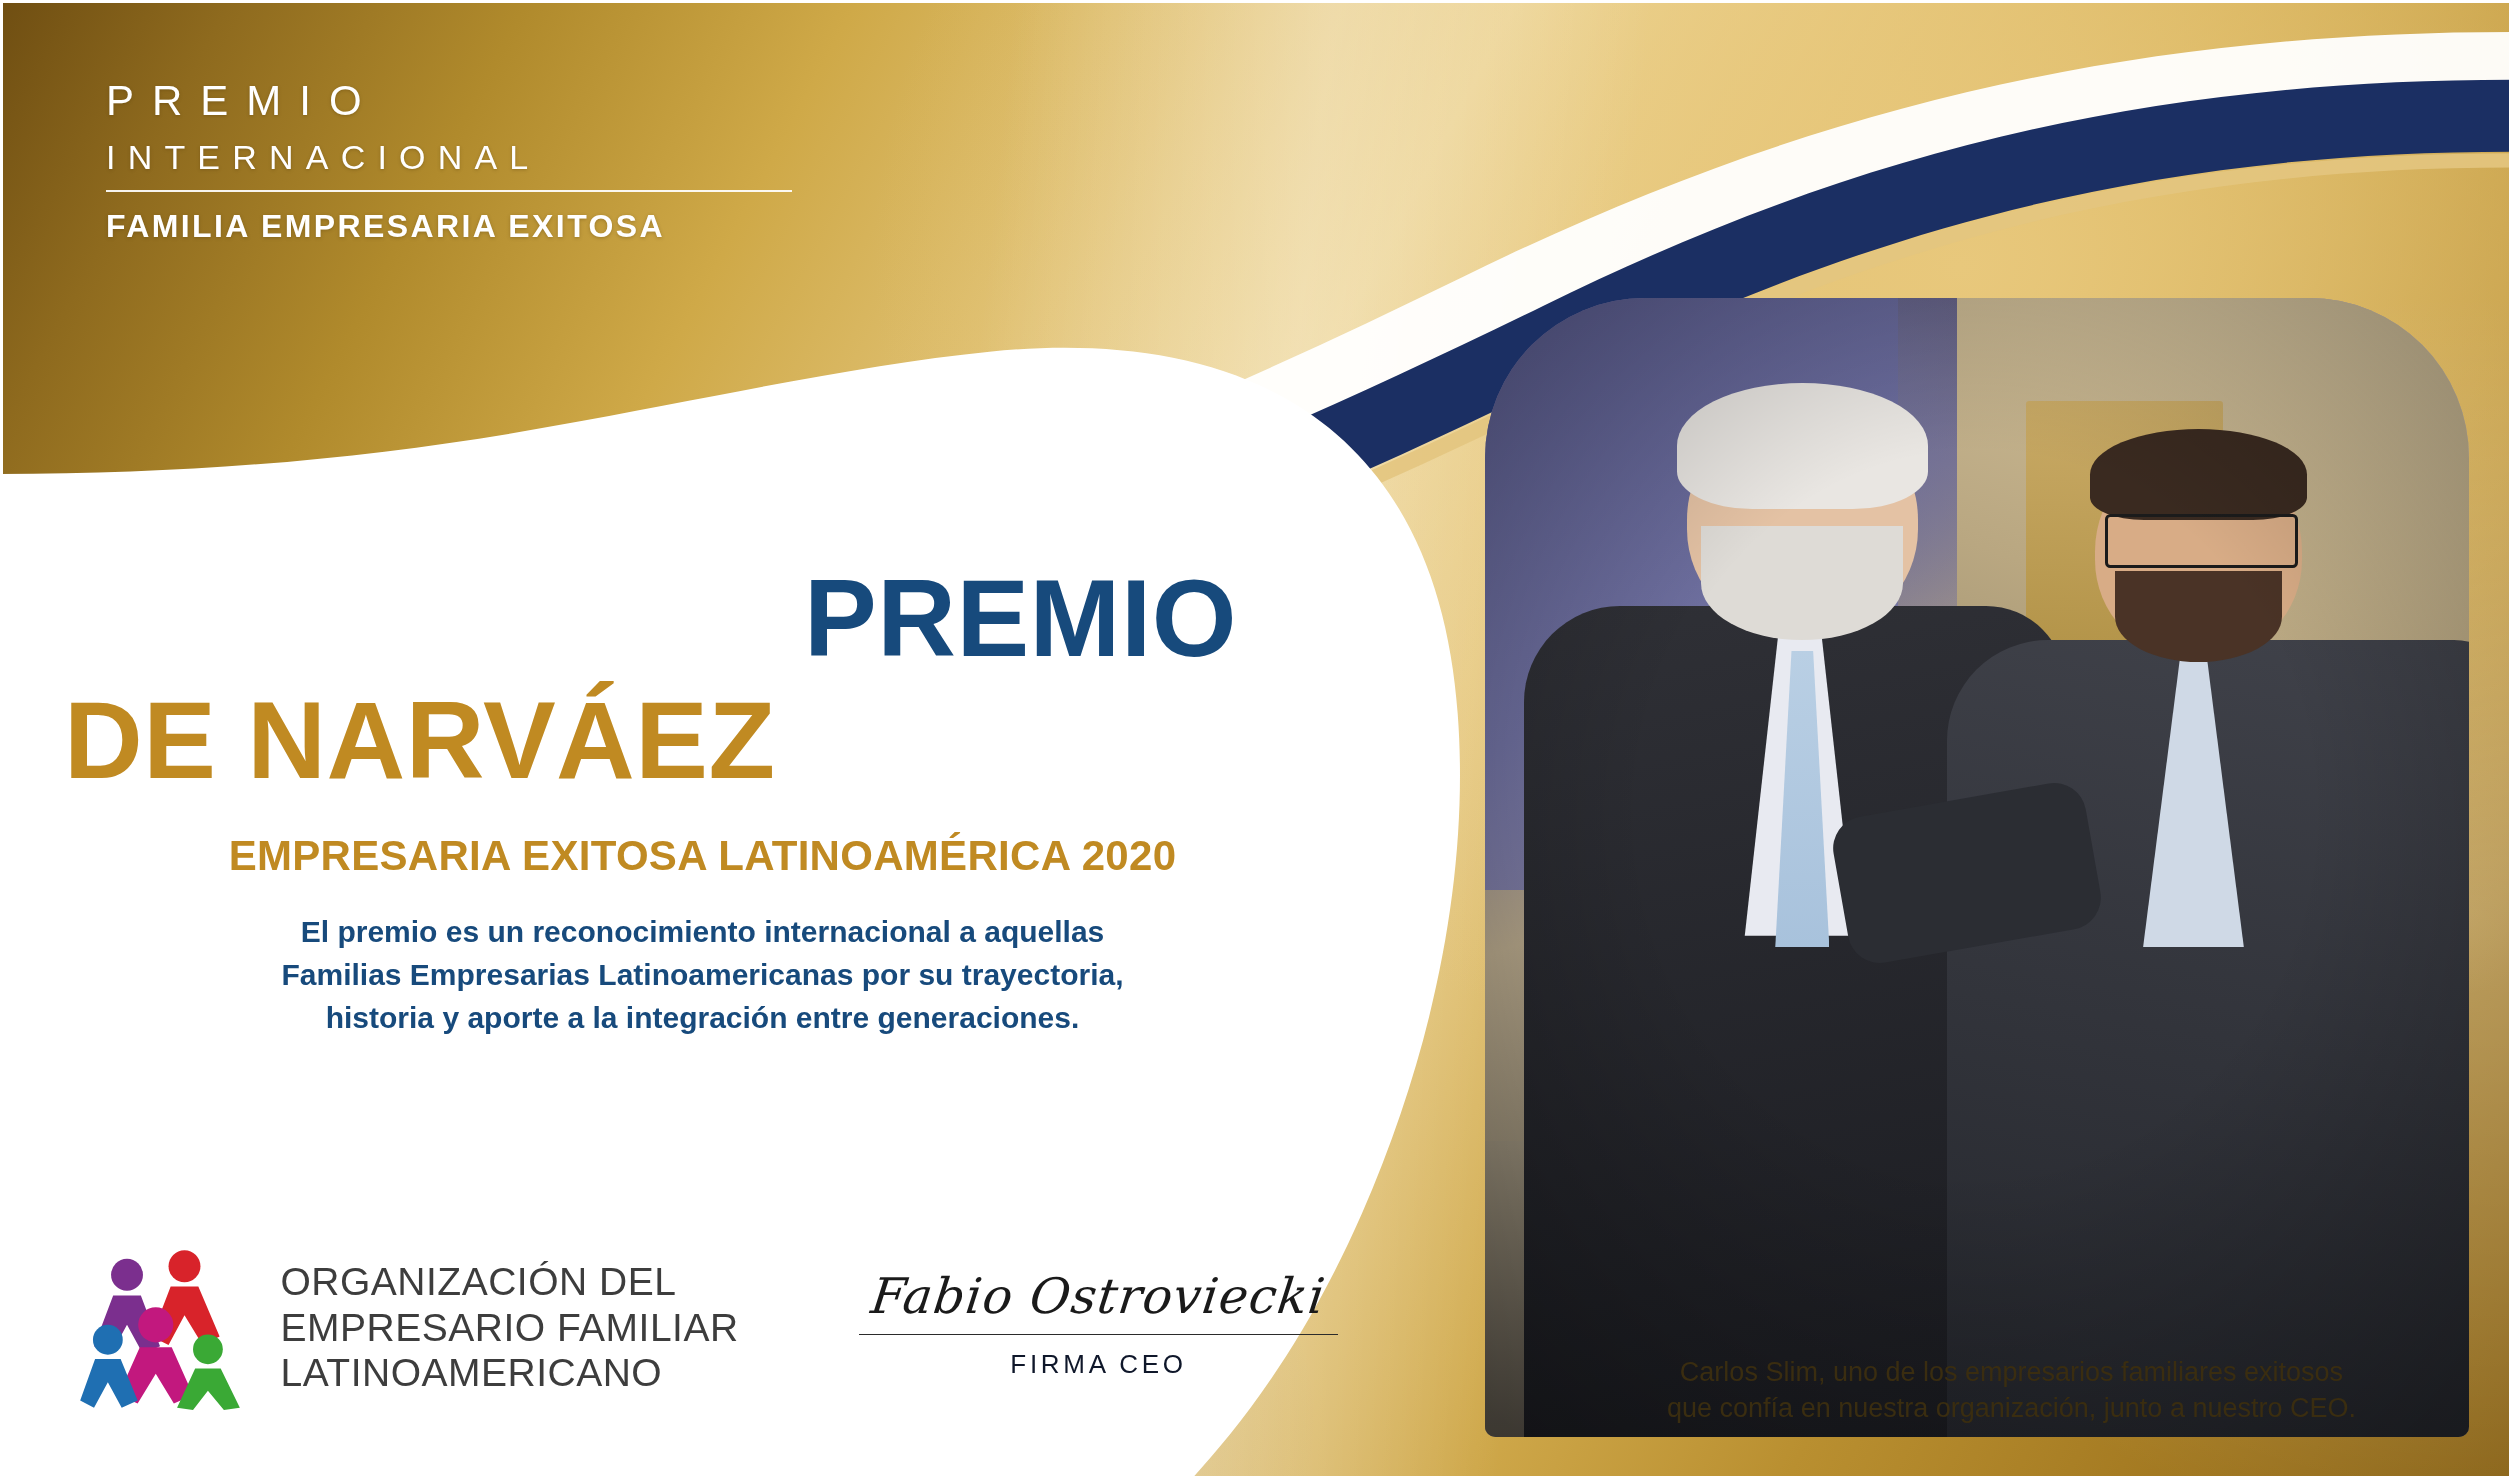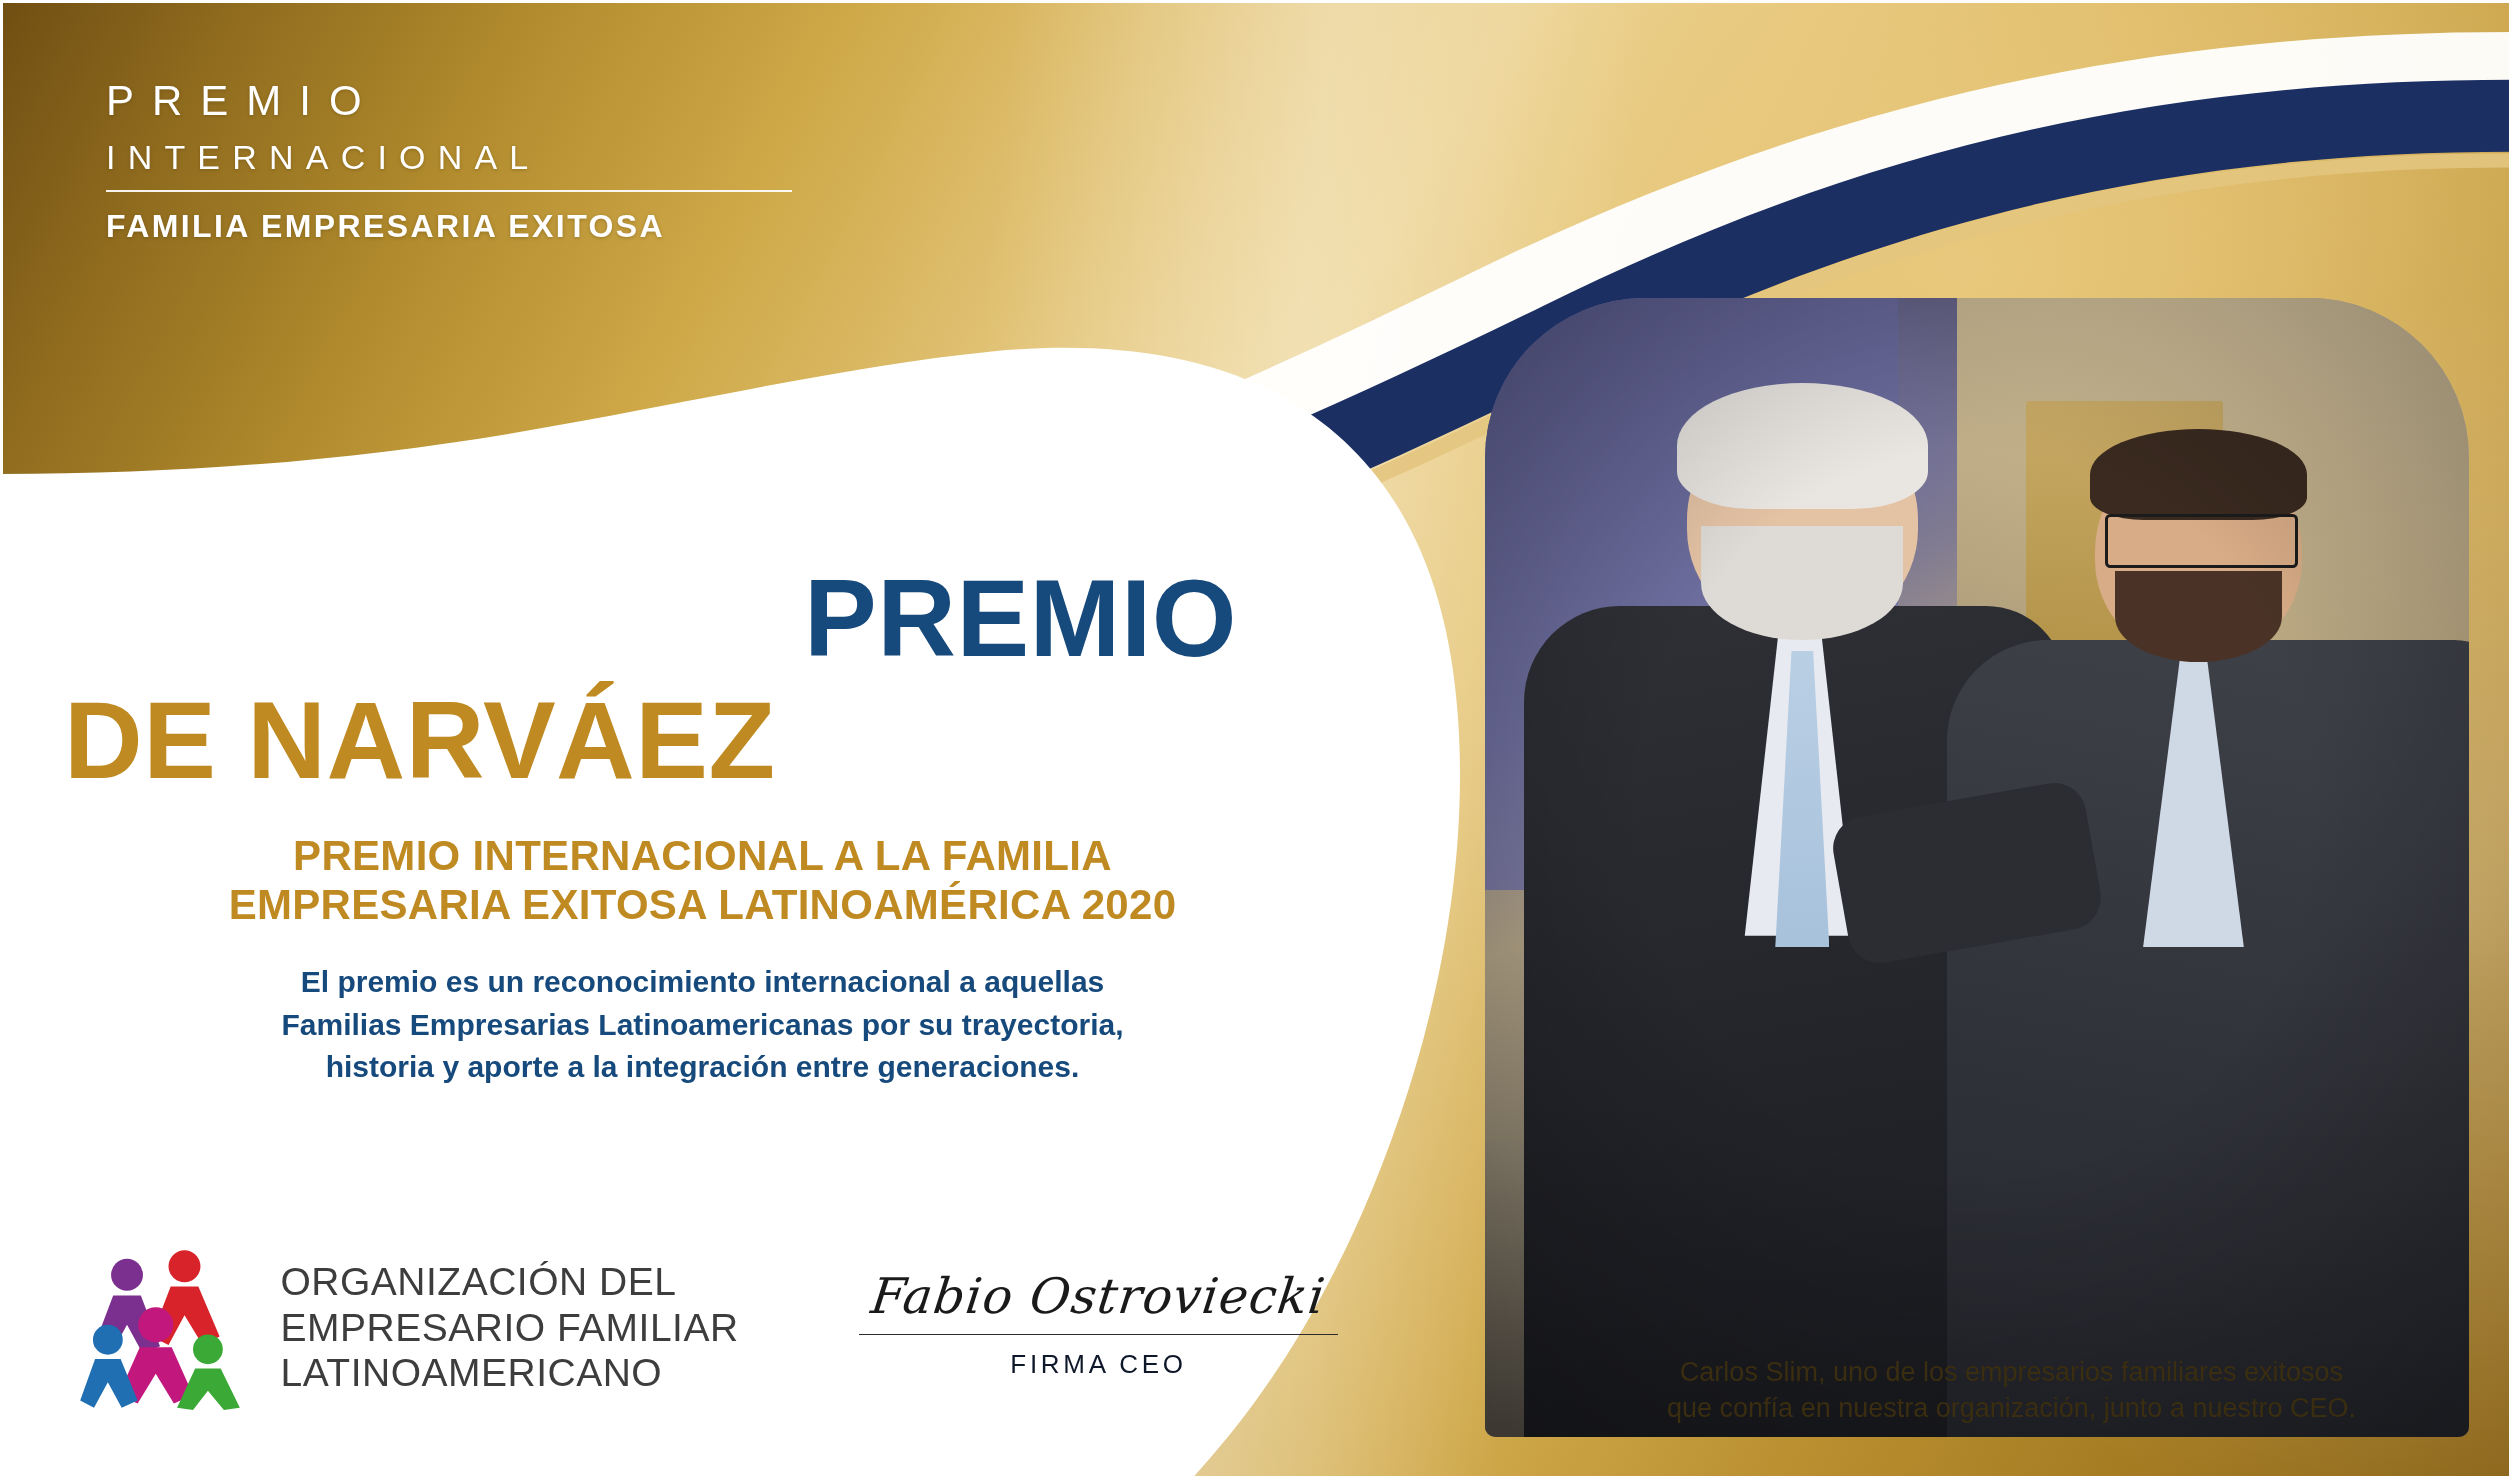--- a/index.html
+++ b/index.html
@@ -289,21 +289,20 @@
   </div>
 
   <svg style="position:absolute; left:0; top:341px; width:1596px; height:1138px;" viewBox="0 0 3000 2139" preserveAspectRatio="none">
     <path d="M0,250 C380,250 720,218 1040,160 C1360,102 1620,44 1860,20 C2060,0 2260,18 2420,110 C2620,225 2720,430 2740,700 C2762,990 2700,1320 2560,1640 C2450,1890 2330,2040 2240,2139 L0,2139 Z" fill="#ffffff"></path>
   </svg>
 
   <div class="award">
     <div class="name1">PREMIO</div>
     <div class="name2">DE NARVÁEZ</div>
     <div class="subtitle">
-      <div>PREMIO INTERNACIONAL A LA FAMILIA</div>
       <div>EMPRESARIA EXITOSA LATINOAMÉRICA 2020</div>
     </div>
     <div class="desc">
       <div>El premio es un reconocimiento internacional a aquellas</div>
       <div>Familias Empresarias Latinoamericanas por su trayectoria,</div>
       <div>historia y aporte a la integración entre generaciones.</div>
     </div>
   </div>
 
   <div class="logo-block">

